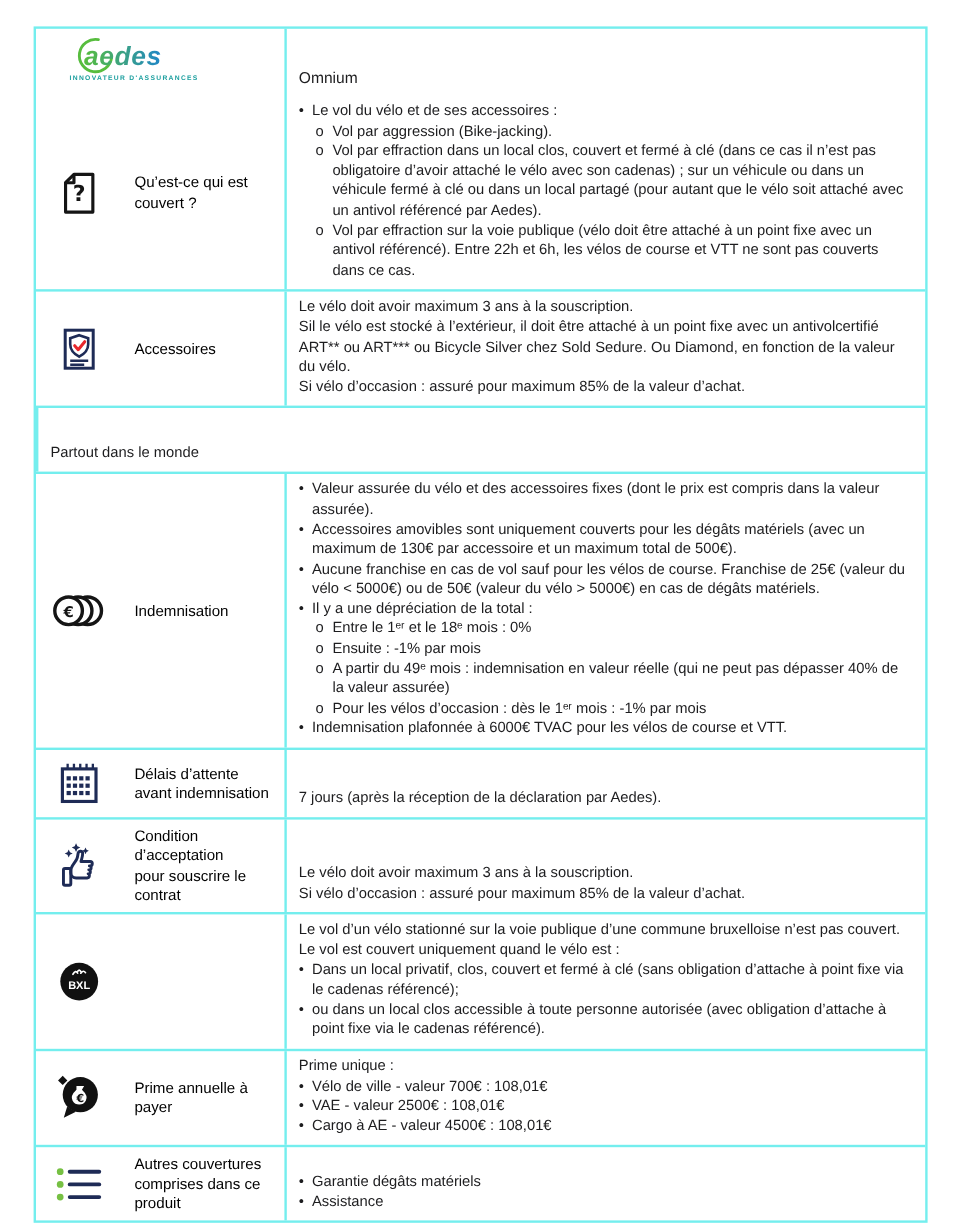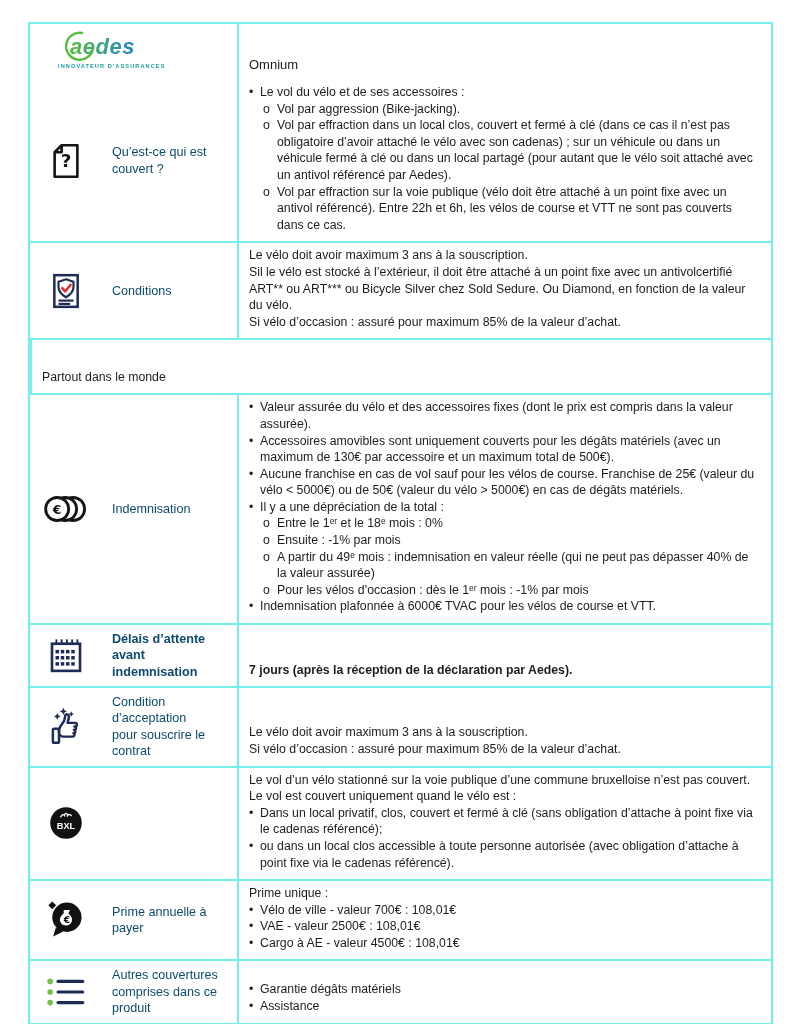--- a/index.html
+++ b/index.html
@@ -6,34 +6,34 @@
   body{width:801px;height:1024px;font-family:"Liberation Sans","DejaVu Sans",sans-serif;color:#1d1d1f;}
   .sheet{position:relative;width:745px;margin:22px 0 0 28px;}
   .tbl{border:2px solid #74eeee;background:#fff;}
   .row{display:grid;grid-template-columns:207px 1fr;border-top:2px solid #74eeee;}
   .row:first-child{border-top:none;}
   .cell{display:flex;align-items:center;}
   .cell.left{padding:6px 6px 6px 12px;gap:22px;}
   .cell.right{border-left:2px solid #74eeee;padding:4px 12px 8px 10px;align-items:flex-end;}
   .icon-slot{width:48px;min-width:48px;display:flex;align-items:center;justify-content:center;}
   .icon-slot svg{display:block;}
-  .label{font-size:12.6px;line-height:1.3;color:#0c4a6e;white-space:pre-line;}
+  .label{font-size:12.6px;line-height:1.3;color:#000000;white-space:pre-line;}
   .content{width:100%;font-size:12.3px;line-height:16.6px;}
   .item{display:flex;align-items:flex-start;}
   .item .marker{flex:0 0 auto;}
   .item.b1 .marker{width:11px;}
   .item.b2 .marker{margin-left:14px;width:14px;}
   .item .txt{flex:1 1 auto;}
   
   .hdr{min-height:53px;}
   .rows .row:nth-child(1){min-height:130px;}
   .rows .row:nth-child(2){min-height:77px;}
   .rows .row:nth-child(3){min-height:53px;}
   .rows .row:nth-child(4){min-height:197px;}
-  .rows .row:nth-child(5){min-height:56px;font-weight:bold;}
+  .rows .row:nth-child(5){min-height:56px;}
   .rows .row:nth-child(6){min-height:56px;}
   .rows .row:nth-child(7){min-height:97px;}
   .rows .row:nth-child(8){min-height:77px;}
   .rows .row:nth-child(9){min-height:51px;}
   .rows .row:nth-child(10){min-height:55px;}
   .rows .row:nth-child(11){min-height:53px;}
   
   .logo{position:relative;height:44px;width:150px;margin-left:14px;}
   .logo svg.arc{position:absolute;left:2px;top:0;}
   .logo .word{position:absolute;left:14px;top:4px;font-size:22px;font-style:italic;font-weight:bold;letter-spacing:0.5px;background:linear-gradient(90deg,#57bd3e,#1f86c9);-webkit-background-clip:text;background-clip:text;color:transparent;}
@@ -97,21 +97,21 @@
     <div class="cell left">
       <span class="icon-slot">
               <svg width="40" height="44" viewBox="0 0 48 48">
       <rect x="10" y="5" width="28" height="38" fill="none" stroke="#1e2b56" stroke-width="3"></rect>
       <path d="M24 10 l9 3 v6 c0 7 -4.5 10 -9 12.5 c-4.5 -2.5 -9 -5.5 -9 -12.5 v-6 z" fill="none" stroke="#1e2b56" stroke-width="2.6"></path>
       <polyline points="19.5,20.5 23,24.5 29.5,16.5" fill="none" stroke="#e8272c" stroke-width="3" stroke-linecap="round" stroke-linejoin="round"></polyline>
       <line x1="15" y1="35.5" x2="33" y2="35.5" stroke="#1e2b56" stroke-width="2.6"></line>
       <line x1="15" y1="39.5" x2="29" y2="39.5" stroke="#1e2b56" stroke-width="2.6"></line>
     </svg>
             </span>
-      <span class="label">Conditions</span>
+      <span class="label">Accessoires</span>
     </div>
     <div class="cell right">
       <div class="content">
               <div class="item plain">
                 <span class="txt">Le vélo doit avoir maximum 3 ans à la souscription.</span>
               </div>
               <div class="item plain">
                 <span class="txt">Sil le vélo est stocké à l’extérieur, il doit être attaché à un point fixe avec un antivolcertifié ART** ou ART*** ou Bicycle Silver chez Sold Sedure. Ou Diamond, en fonction de la valeur du vélo.</span>
               </div>
               <div class="item plain">

